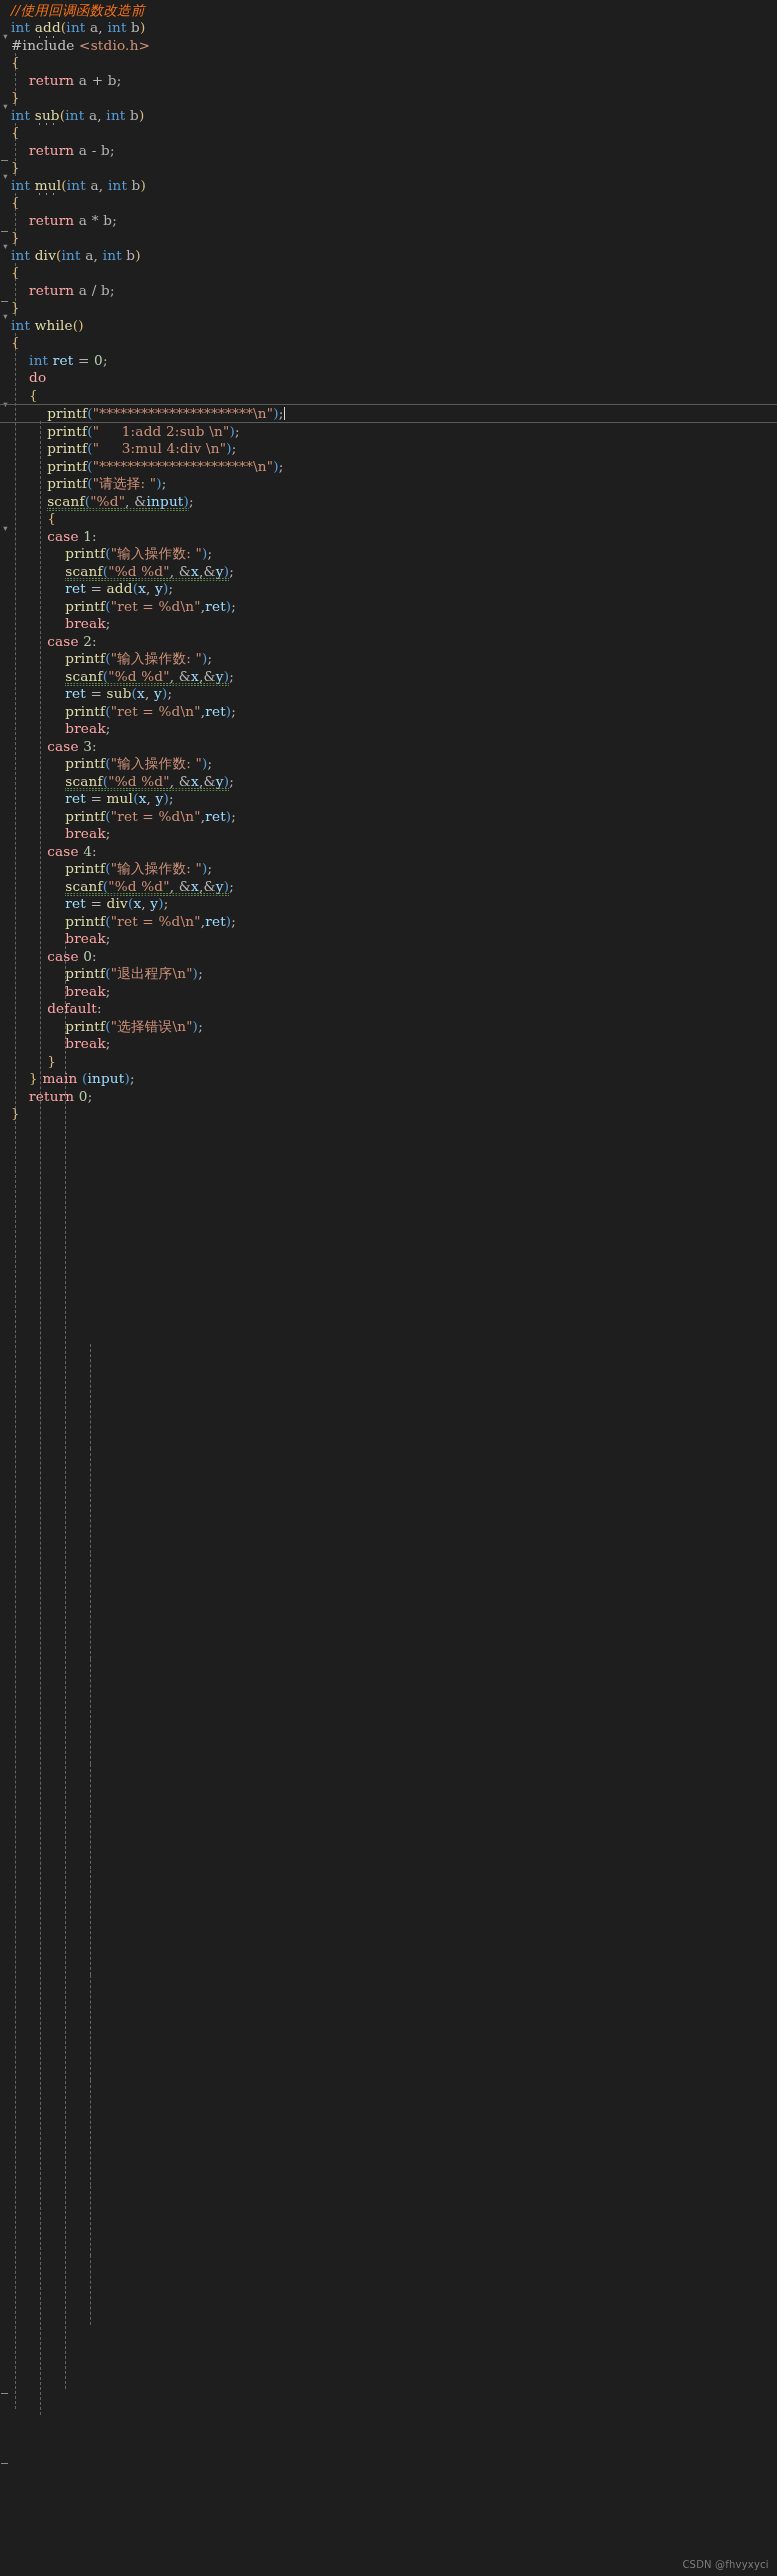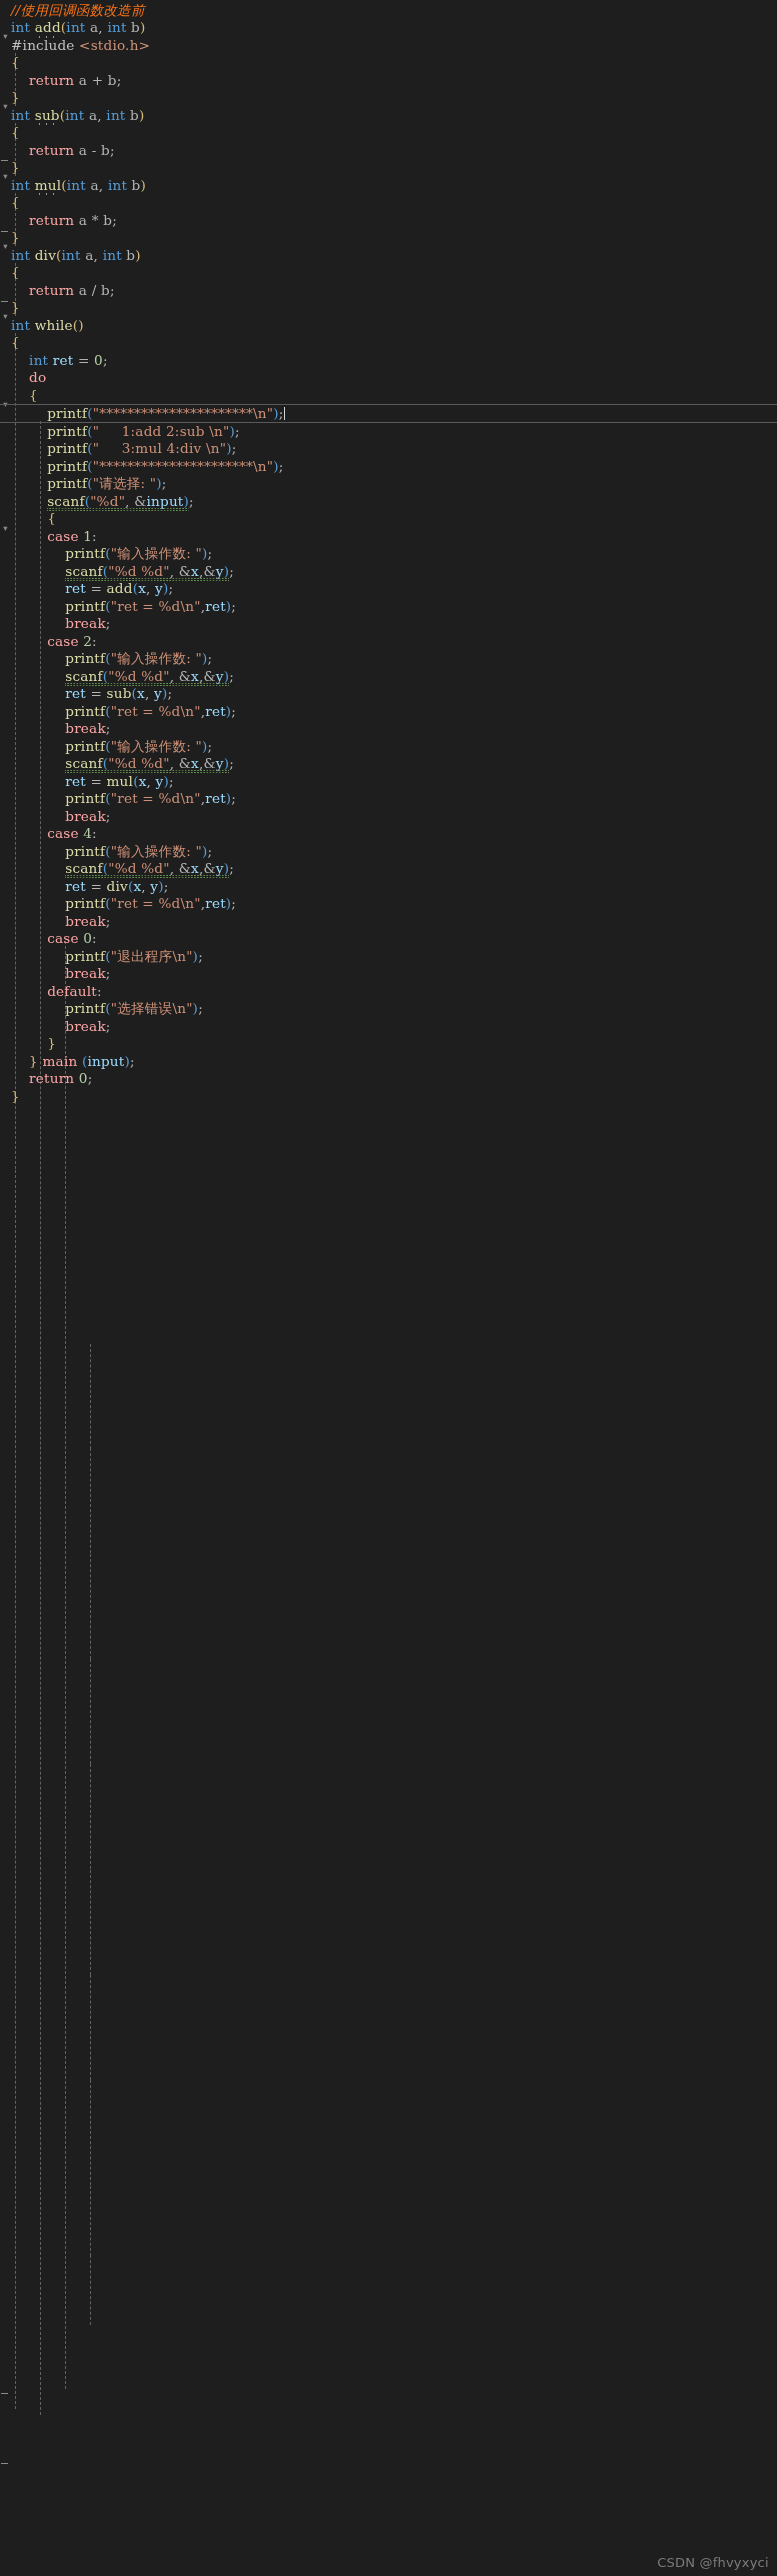--- a/index.html
+++ b/index.html
@@ -106,21 +106,21 @@
     color:#8a8a8a;font-size:8.5px;line-height:9.3px;
     font-family:"DejaVu Sans","Liberation Sans",sans-serif;
     text-align:center;
   }
   .foldline{
     position:absolute;left:0.8px;
     width:7.7px;height:0.8px;background:#8a8a8a;
   }
   .watermark{
     position:absolute;right:9.3px;bottom:6.2px;
-    color:#7c7c7c;font-size:13px;
+    color:#7c7c7c;font-size:10px;
     font-family:"DejaVu Sans","Liberation Sans",sans-serif;
     letter-spacing:0.2px;
   }
 </style>
 </head>
 <body>
 
 <div id="editor">
   <div class="code-area">
 
@@ -226,20 +226,21 @@
     <div class="line"><span class="gutter"></span><span class="content">            <span class="fn">printf</span><span class="brace2">(</span><span class="str">"ret = %d\n"</span><span class="punc">,</span><span class="var">ret</span><span class="brace2">)</span><span class="punc">;</span></span></div>
     <div class="line"><span class="gutter"></span><span class="content">            <span class="kw2">break</span><span class="punc">;</span></span></div>
 
     <div class="line"><span class="gutter"></span><span class="content">        <span class="kw2">case</span> <span class="num">2</span><span class="punc">:</span></span></div>
     <div class="line"><span class="gutter"></span><span class="content">            <span class="fn">printf</span><span class="brace2">(</span><span class="str">"输入操作数: "</span><span class="brace2">)</span><span class="punc">;</span></span></div>
     <div class="line"><span class="gutter"></span><span class="content">            <span class="squig"><span class="fn">scanf</span><span class="brace2">(</span><span class="str">"%d %d"</span><span class="punc">,</span> <span class="op">&amp;</span><span class="var">x</span><span class="punc">,</span><span class="op">&amp;</span><span class="var">y</span><span class="brace2">)</span></span><span class="punc">;</span></span></div>
     <div class="line"><span class="gutter"></span><span class="content">            <span class="var">ret</span> <span class="op">=</span> <span class="fn">sub</span><span class="brace2">(</span><span class="var">x</span><span class="punc">,</span> <span class="var">y</span><span class="brace2">)</span><span class="punc">;</span></span></div>
     <div class="line"><span class="gutter"></span><span class="content">            <span class="fn">printf</span><span class="brace2">(</span><span class="str">"ret = %d\n"</span><span class="punc">,</span><span class="var">ret</span><span class="brace2">)</span><span class="punc">;</span></span></div>
     <div class="line"><span class="gutter"></span><span class="content">            <span class="kw2">break</span><span class="punc">;</span></span></div>
 
+    <div class="line"><span class="gutter"></span><span class="content">        <span class="kw2">case</span> <span class="num">3</span><span class="punc">:</span></span></div>
     <div class="line"><span class="gutter"></span><span class="content">            <span class="fn">printf</span><span class="brace2">(</span><span class="str">"输入操作数: "</span><span class="brace2">)</span><span class="punc">;</span></span></div>
     <div class="line"><span class="gutter"></span><span class="content">            <span class="squig"><span class="fn">scanf</span><span class="brace2">(</span><span class="str">"%d %d"</span><span class="punc">,</span> <span class="op">&amp;</span><span class="var">x</span><span class="punc">,</span><span class="op">&amp;</span><span class="var">y</span><span class="brace2">)</span></span><span class="punc">;</span></span></div>
     <div class="line"><span class="gutter"></span><span class="content">            <span class="var">ret</span> <span class="op">=</span> <span class="fn">mul</span><span class="brace2">(</span><span class="var">x</span><span class="punc">,</span> <span class="var">y</span><span class="brace2">)</span><span class="punc">;</span></span></div>
     <div class="line"><span class="gutter"></span><span class="content">            <span class="fn">printf</span><span class="brace2">(</span><span class="str">"ret = %d\n"</span><span class="punc">,</span><span class="var">ret</span><span class="brace2">)</span><span class="punc">;</span></span></div>
     <div class="line"><span class="gutter"></span><span class="content">            <span class="kw2">break</span><span class="punc">;</span></span></div>
 
     <div class="line"><span class="gutter"></span><span class="content">        <span class="kw2">case</span> <span class="num">4</span><span class="punc">:</span></span></div>
     <div class="line"><span class="gutter"></span><span class="content">            <span class="fn">printf</span><span class="brace2">(</span><span class="str">"输入操作数: "</span><span class="brace2">)</span><span class="punc">;</span></span></div>
     <div class="line"><span class="gutter"></span><span class="content">            <span class="squig"><span class="fn">scanf</span><span class="brace2">(</span><span class="str">"%d %d"</span><span class="punc">,</span> <span class="op">&amp;</span><span class="var">x</span><span class="punc">,</span><span class="op">&amp;</span><span class="var">y</span><span class="brace2">)</span></span><span class="punc">;</span></span></div>
     <div class="line"><span class="gutter"></span><span class="content">            <span class="var">ret</span> <span class="op">=</span> <span class="fn">div</span><span class="brace2">(</span><span class="var">x</span><span class="punc">,</span> <span class="var">y</span><span class="brace2">)</span><span class="punc">;</span></span></div>

